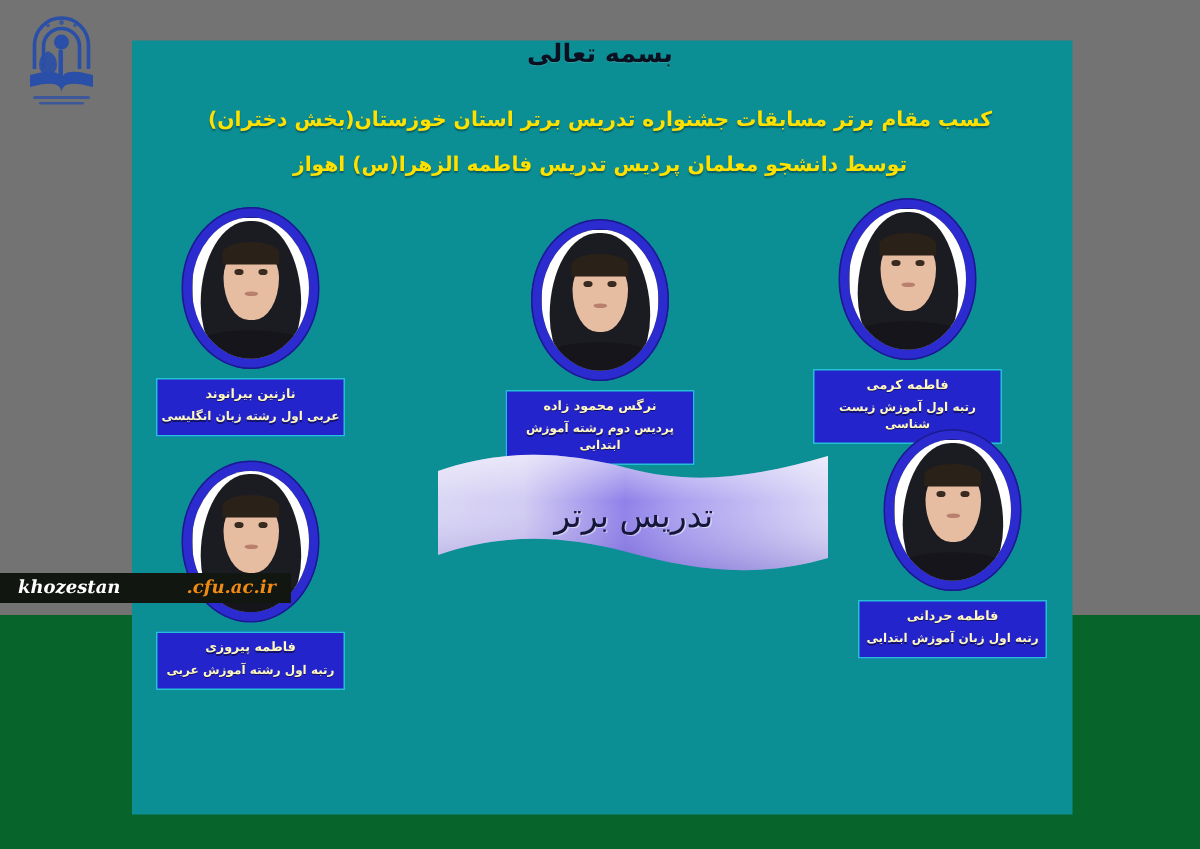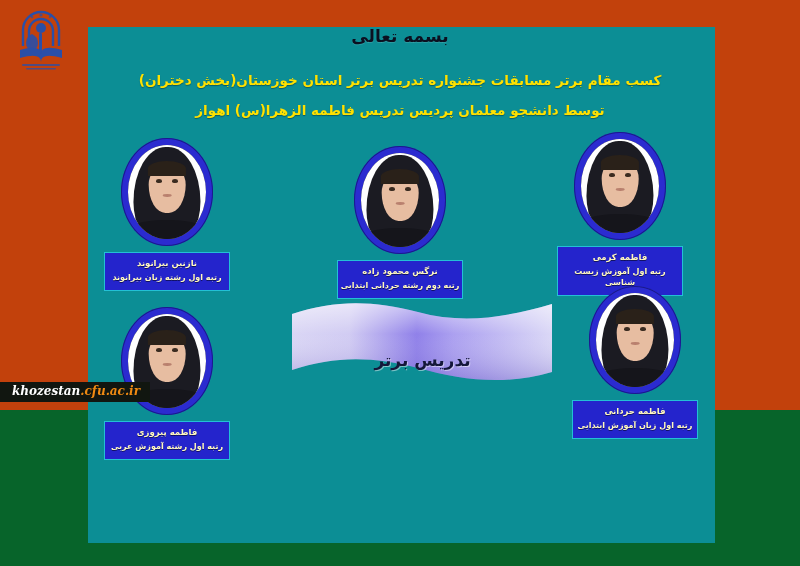--- a/index.html
+++ b/index.html
@@ -7,21 +7,21 @@
   body{
     width:800px;height:566px;
     background:#07642a;
     font-family:"DejaVu Sans","Liberation Sans",sans-serif;
     overflow:hidden;
     position:relative;
   }
   #poster{
     position:absolute;inset:0;
     width:800px;height:410px;
-    background:#c2410c;
+    background:#737373;
   }
   
   .logo{
     position:absolute;left:10px;top:6px;
     width:62px;height:68px;
   }
   .logo svg{display:block;width:62px;height:68px;}
   
   .panel{
     position:absolute;
@@ -136,36 +136,36 @@
     display:block;
     color:#fff8c0;
     font-size:8px;font-weight:bold;
     line-height:1.35;
     margin-top:4px;
     text-shadow:0 1px 0 rgba(0,0,0,.5);
   }
   
   .p-topleft {left:97px; top:138px;}
   .p-topmid  {left:330px;top:146px;}
-  .p-topright{left:550px;top:132px;}
+  .p-topright{left:535px;top:132px;}
   .p-botleft {left:97px; top:307px;}
   .p-botright{left:565px;top:286px;}
   
   .banner{
     position:absolute;
     left:290px;top:298px;
     width:265px;height:92px;
   }
   .banner svg{display:block;width:265px;height:92px;}
   .banner-text{
     position:absolute;
-    left:0;top:16px;width:265px;height:92px;
+    left:0;top:0;width:265px;height:92px;
     display:flex;align-items:center;justify-content:center;
     color:#14173a;
-    font-size:17px;font-weight:bold;
+    font-size:22px;font-weight:normal;
     letter-spacing:1px;
     text-shadow:1px 1px 0 rgba(255,255,255,.45);
     pointer-events:none;
   }
   
   .footer-text{
     position:absolute;
     left:0;top:505px;width:100%;
     text-align:center;
     color:#ffe100;
@@ -179,21 +179,21 @@
     background:#111610;
     padding:3px 10px 4px 12px;
     direction:ltr;
     font-family:"DejaVu Serif","Liberation Serif",serif;
     font-style:italic;
     font-weight:bold;
     font-size:12px;
     line-height:1.1;
   }
   .url-bar .u1{color:#ffffff;text-align:center;}
-  .url-bar .u2{color:#f08a12;}
+  .url-bar .u2{color:#f08a12;margin-left:44px;}
 </style>
 </head>
 <body>
 
 <div id="poster">
 
   <div class="logo">
     <svg viewBox="0 0 62 68" xmlns="http://www.w3.org/2000/svg">
       <g fill="none" stroke="#2a4fa8" stroke-width="2.4">
         <path d="M13 40 V24 A18 18 0 0 1 49 24 V40"></path>
@@ -230,41 +230,41 @@
           <div class="pt-face"></div>
         <div class="pt-hair"></div>
           <div class="pt-eye l"></div>
           <div class="pt-eye r"></div>
         <div class="pt-mouth"></div>
           <div class="pt-shoulder"></div>
       </div>
     </div>
     <div class="name-card">
       <span class="nm">نازنین بیرانوند</span>
-      <span class="rk">رتبه اول رشته زبان بیرانوند</span>
+      <span class="rk">عربی اول رشته زبان انگلیسی</span>
     </div>
   </div>
 
   <div class="person p-topmid">
     <div class="photo-wrap">
       <div class="photo-frame"></div>
       <div class="photo-inner">
         <div class="pt-bg"></div>
           <div class="pt-hijab"></div>
           <div class="pt-face"></div>
         <div class="pt-hair"></div>
           <div class="pt-eye l"></div>
           <div class="pt-eye r"></div>
         <div class="pt-mouth"></div>
           <div class="pt-shoulder"></div>
       </div>
     </div>
     <div class="name-card">
       <span class="nm">نرگس محمود زاده</span>
-      <span class="rk">رتبه دوم رشته حردانی ابتدایی</span>
+      <span class="rk">پردیس دوم رشته آموزش ابتدایی</span>
     </div>
   </div>
 
   <div class="person p-topright">
     <div class="photo-wrap">
       <div class="photo-frame"></div>
       <div class="photo-inner">
         <div class="pt-bg"></div>
           <div class="pt-hijab"></div>
           <div class="pt-face"></div>

